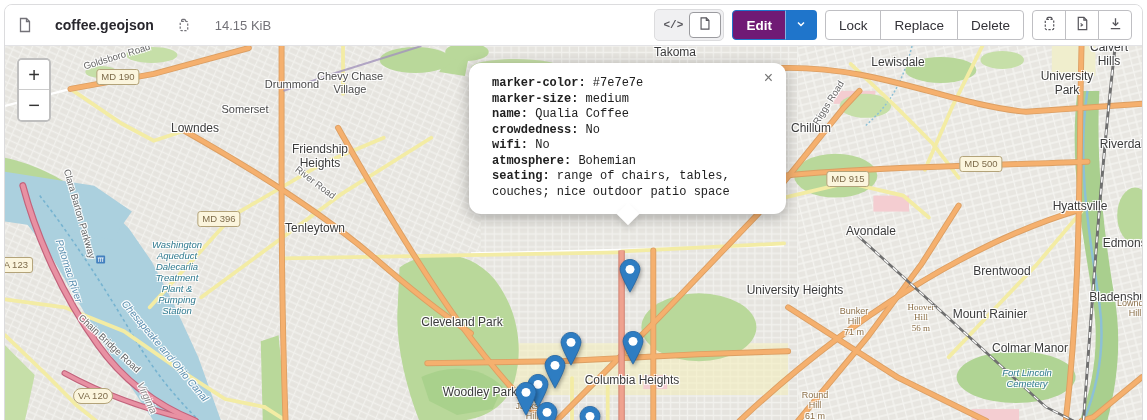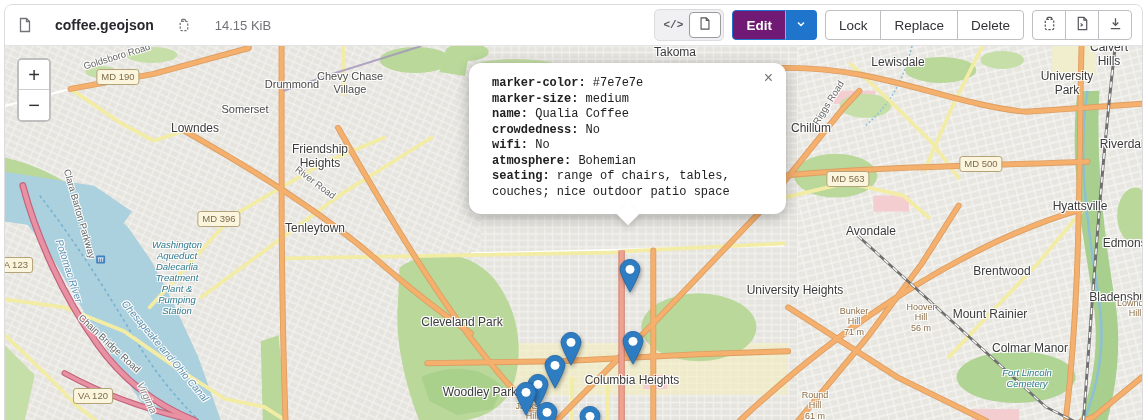--- a/index.html
+++ b/index.html
@@ -302,21 +302,21 @@
         <div class="mlabel town" style="left: 457px; top: 277px; text-align: right;">Cleveland Park</div>
         <div class="mlabel town" style="left: 475px; top: 347px;">Woodley Park</div>
         <div class="mlabel town" style="left: 310px; top: 183px; text-align: center;">Tenleytown</div>
         <div class="mlabel town" style="left: 315px; top: 111px;">Friendship
 Heights</div>
         <div class="mlabel town" style="left: 190px; top: 83px;">Lowndes</div>
         <div class="mlabel suburb" style="left: 240px; top: 63px;">Somerset</div>
         <div class="mlabel suburb" style="left: 287px; top: 38px;">Drummond</div>
         <div class="mlabel suburb" style="left: 345px; top: 37px;">Chevy Chase
 Village</div>
-        <div class="mlabel hill" style="left: 916px; top: 272px;">Hoover
+        <div class="mlabel hill" style="left: 916px; top: 272px; font-family: Liberation Serif, serif;">Hoover
 Hill
 56 m</div>
         <div class="mlabel hill" style="left: 849px; top: 276px;">Bunker
 Hill
 71 m</div>
         <div class="mlabel hill" style="left: 810px; top: 360px;">Round
 Hill
 61 m</div>
         <div class="mlabel hill" style="left: 1130px; top: 262px;">Lowndes
 Hill</div>
@@ -337,22 +337,22 @@
         <div class="mlabel road" style="left: 112px; top: 11px; transform: translate(-50%, -50%) rotate(-17deg);">Goldsboro Road</div>
         <div class="mlabel road" style="left: 310px; top: 137px; transform: translate(-50%, -50%) rotate(37deg);">River Road</div>
         <div class="mlabel road" style="left: 104px; top: 298px; transform: translate(-50%, -50%) rotate(43deg);">Chain Bridge Road</div>
         <div class="mlabel road" style="left: 824px; top: 57px; transform: translate(-50%, -50%) rotate(-58deg);">Riggs Road</div>
         <div class="mlabel road" style="left: 74px; top: 168px; transform: translate(-50%, -50%) rotate(74deg);">Clara Barton Parkway</div>
       </div>
     <div class="layer">
         <div class="shield" style="left: 113px; top: 31px;">MD 190</div>
         <div class="shield" style="left: 214px; top: 173px;">MD 396</div>
         <div class="shield" style="left: 8px; top: 219px;">VA 123</div>
-        <div class="shield" style="left: 88px; top: 350px;">VA 120</div>
-        <div class="shield" style="left: 843px; top: 133px;">MD 563</div>
+        <div class="shield" style="left: 88px; top: 350px; border-radius: 8px;">VA 120</div>
+        <div class="shield" style="left: 843px; top: 133px;">MD 915</div>
         <div class="shield" style="left: 976px; top: 118px;">MD 500</div>
       </div>
     <div class="layer">
         <div class="marker" style="left: 614px; top: 213px; pointer-events: auto;"><svg width="22" height="34" viewBox="0 0 25 41">
             <path d="M12.5 0.5C5.9 0.5 0.5 5.9 0.5 12.5 0.5 19 12.5 40 12.5 40S24.5 19 24.5 12.5C24.5 5.9 19.1 0.5 12.5 0.5Z" fill="#2e7dc2" stroke="#2364a2"></path>
             <circle cx="12.5" cy="12.5" r="5.4" fill="#fff"></circle>
           </svg></div>
         <div class="marker" style="left: 617px; top: 285px; pointer-events: auto;"><svg width="22" height="34" viewBox="0 0 25 41">
             <path d="M12.5 0.5C5.9 0.5 0.5 5.9 0.5 12.5 0.5 19 12.5 40 12.5 40S24.5 19 24.5 12.5C24.5 5.9 19.1 0.5 12.5 0.5Z" fill="#2e7dc2" stroke="#2364a2"></path>
             <circle cx="12.5" cy="12.5" r="5.4" fill="#fff"></circle>

